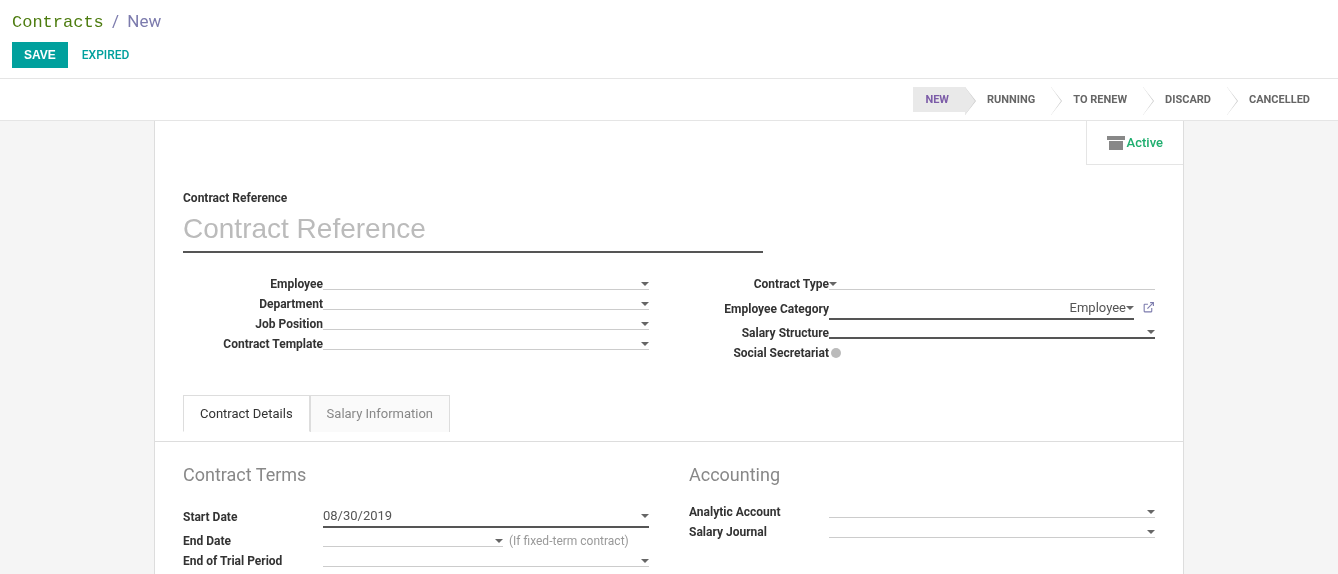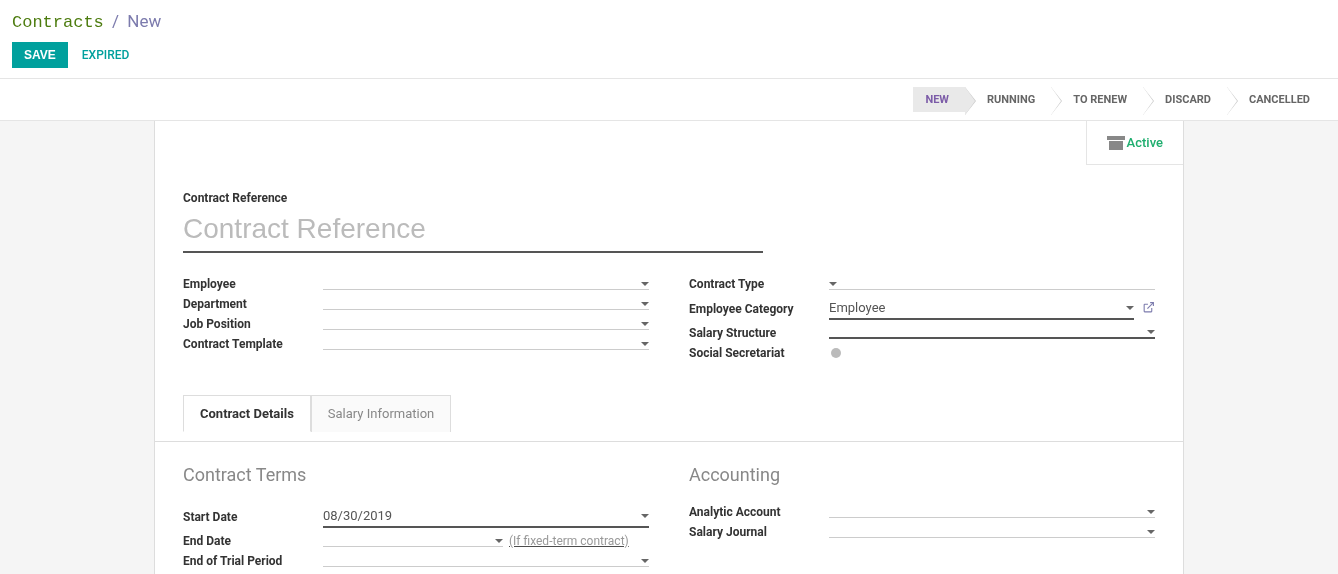--- a/index.html
+++ b/index.html
@@ -97,21 +97,21 @@
 .ref-input {
   width: 580px; max-width: 100%;
   border: none; border-bottom: 2px solid #555;
   font-size: 28px; color: #bbb; padding: 4px 0 6px 0;
   outline: none; background: transparent;
 }
 .ref-input::placeholder { color: #bbb; }
 .field-cols {
   display: flex; gap: 40px; margin-top: 24px;
 }
-.field-col { flex: 1; }
+.field-col { flex: 1; text-align: right; }
 .field-row {
   display: flex; align-items: center; margin-bottom: 6px;
 }
 .field-row label {
   width: 140px; font-weight: 700; font-size: 12px; color: #333;
 }
 .select-wrap {
   flex: 1; display: flex; align-items: center;
   border-bottom: 1px solid #ccc; padding: 3px 0;
   position: relative; cursor: pointer;
@@ -136,21 +136,21 @@
 }
 .tabs {
   display: flex; margin-top: 28px;
 }
 .tab {
   padding: 10px 16px; font-size: 13px; color: #666;
   border: 1px solid #ddd; border-bottom: none;
   cursor: pointer; background: #fff;
   position: relative; top: 1px;
 }
-.tab.active { color: #333; font-weight: 700; border-bottom: 1px solid #fff; z-index:2; }
+.tab.active { color: #333; font-weight: 400; border-bottom: 1px solid #fff; z-index:2; }
 .tab.inactive { background: #fafafa; color: #888; }
 .tab-content {
   border-top: 1px solid #ddd; padding: 22px 28px 10px 28px;
 }
 .section-cols { display: flex; gap: 40px; }
 .section-col { flex: 1; }
 .section-title {
   font-size: 18px; color: #888; margin-bottom: 20px;
 }
 .hint { color: #999; font-size: 12px; margin-left:6px; }
@@ -294,21 +294,21 @@
           <div class="section-title">Contract Terms</div>
           <div class="field-row">
             <label>Start Date</label>
             <div class="select-wrap strong">
               <span class="val">08/30/2019</span>
               <span class="caret"></span>
             </div>
           </div>
           <div class="field-row">
             <label>End Date</label>
-            <div style="flex:1; display:flex; align-items:center;text-decoration:underline;">
+            <div style="flex:1; display:flex; align-items:center;">
               <div class="select-wrap" style="flex:0 0 180px;">
                 <span class="val empty"></span>
                 <span class="caret"></span>
               </div>
               <span class="hint">(If fixed-term contract)</span>
             </div>
           </div>
           <div class="field-row">
             <label>End of Trial Period</label>
             <div class="select-wrap">

